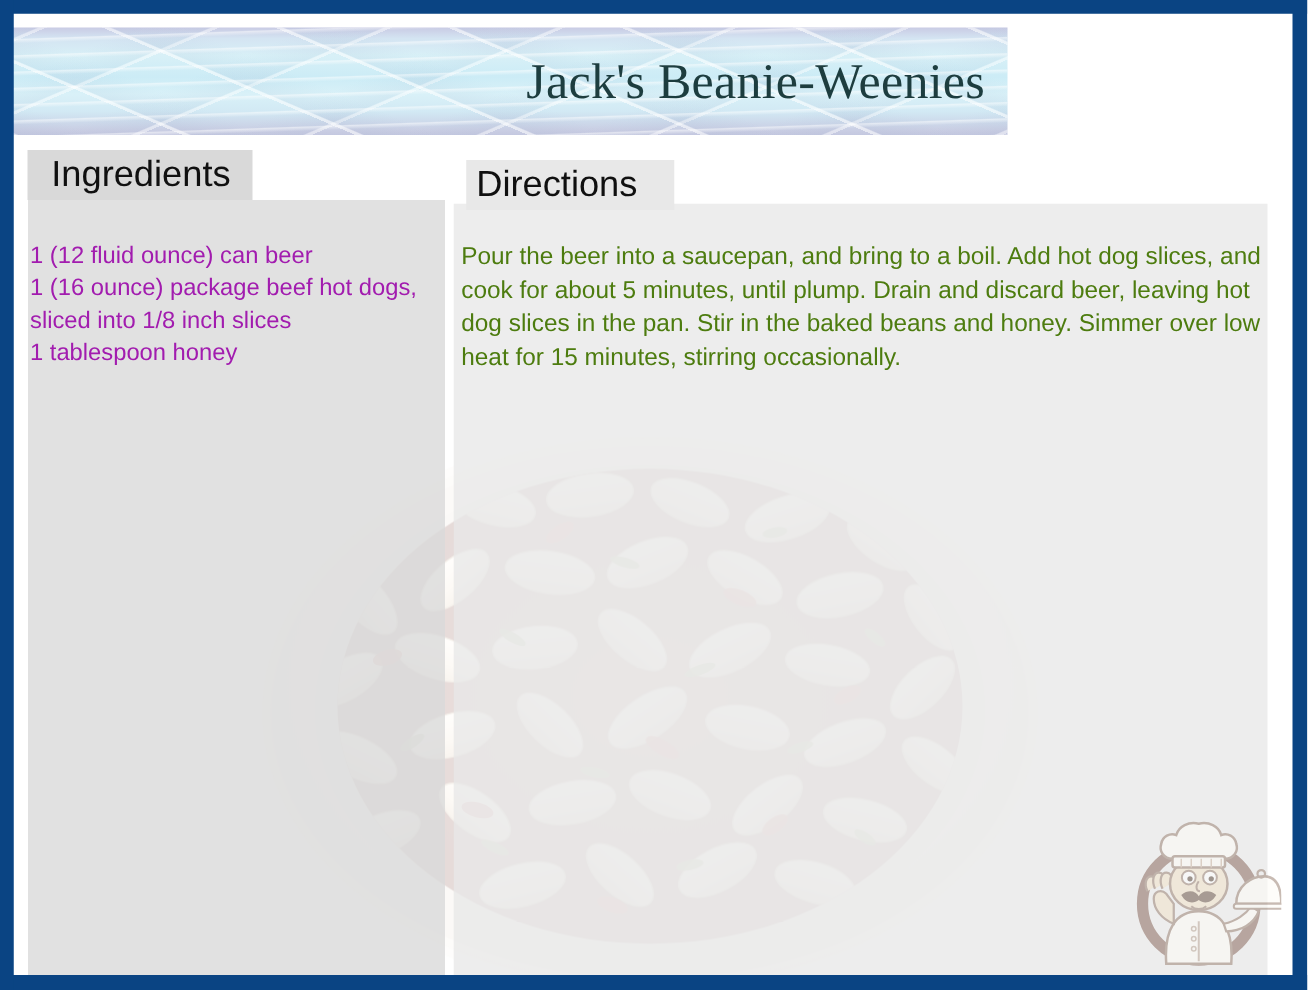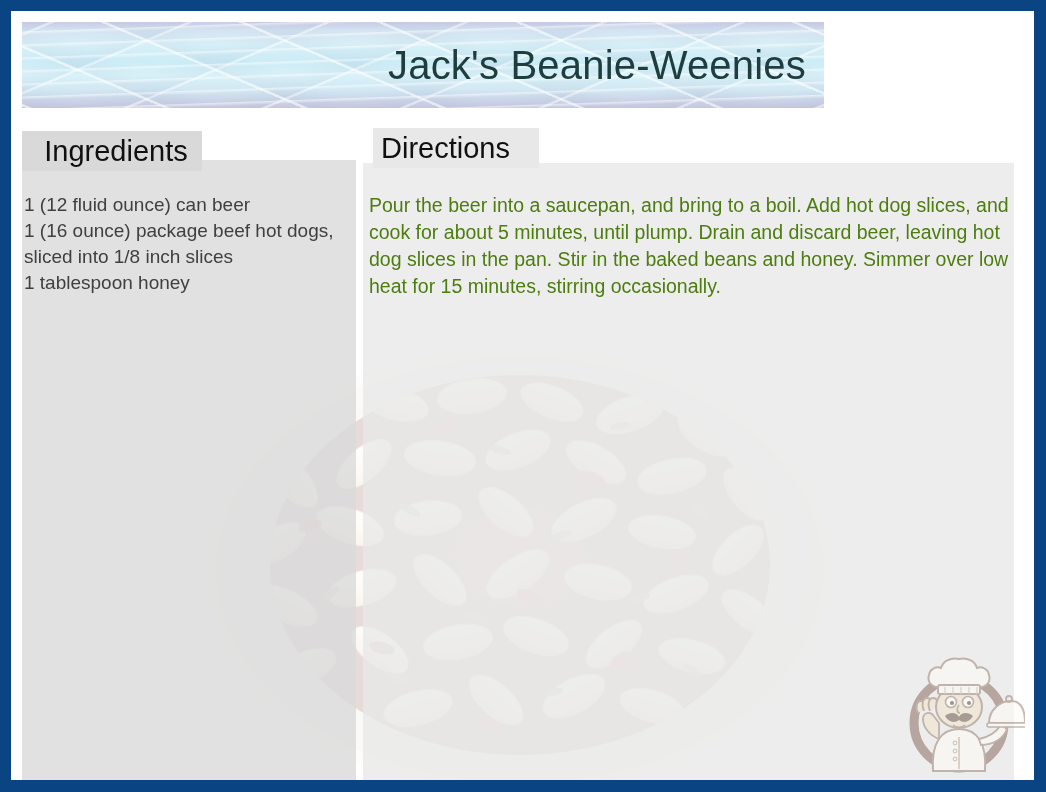--- a/index.html
+++ b/index.html
@@ -28,36 +28,37 @@
     z-index: 30;
   }
   .frame-top    { left: 0; top: 0; width: 1046px; height: 11px; }
   .frame-bottom { left: 0; top: 780px; width: 1046px; height: 12px; }
   .frame-left   { left: 0; top: 0; width: 11px; height: 792px; }
   .frame-right  { left: 1034px; top: 0; width: 12px; height: 792px; }
 
   
   #banner {
     position: absolute;
-    left: 22px;
+    left: 4px;
     top: 22px;
     width: 802px;
     height: 86px;
     z-index: 5;
     overflow: hidden;
     background:
       linear-gradient(180deg,
         #c9cbe4 0%,
         #d4e4f2 10%,
         #d8f0f7 26%,
         #ccecf6 46%,
         #d9f1f8 62%,
         #d2e9f4 78%,
         #c9cde3 96%,
         #c4c8e0 100%);
+    font-family: Liberation Serif, serif;
   }
   #banner .hatch {
     position: absolute;
     inset: -40px;
     background-image:
       repeating-linear-gradient(23deg,
         rgba(255,255,255,0.55) 0px,
         rgba(255,255,255,0.55) 2px,
         rgba(150,170,200,0.10) 3px,
         rgba(255,255,255,0.0) 26px,
@@ -128,26 +129,25 @@
   
   .tab {
     position: absolute;
     z-index: 10;
     box-sizing: border-box;
     display: flex;
     align-items: center;
   }
   #ingredients-tab {
     left: 22px;
-    top: 131px;
+    top: 120px;
     width: 180px;
     height: 40px;
     background: #d9d9d9;
-    padding-left: 8px;
-    justify-content: center;
+    padding-left: 19px;
   }
   #directions-tab {
     left: 373px;
     top: 128px;
     width: 166px;
     height: 40px;
     background: #e8e8e8;
     padding-left: 8px;
   }
   .tab-label {
@@ -158,21 +158,21 @@
 
   
   #ingredients-list {
     position: absolute;
     z-index: 12;
     left: 24px;
     top: 192px;
     width: 320px;
     font-size: 19px;
     line-height: 26px;
-    color: #404040;
+    color: #a21caf;
   }
   #ingredients-list .ing-line { white-space: normal; }
 
   #directions-text {
     position: absolute;
     z-index: 12;
     left: 369px;
     top: 192px;
     width: 648px;
     font-size: 19.5px;

